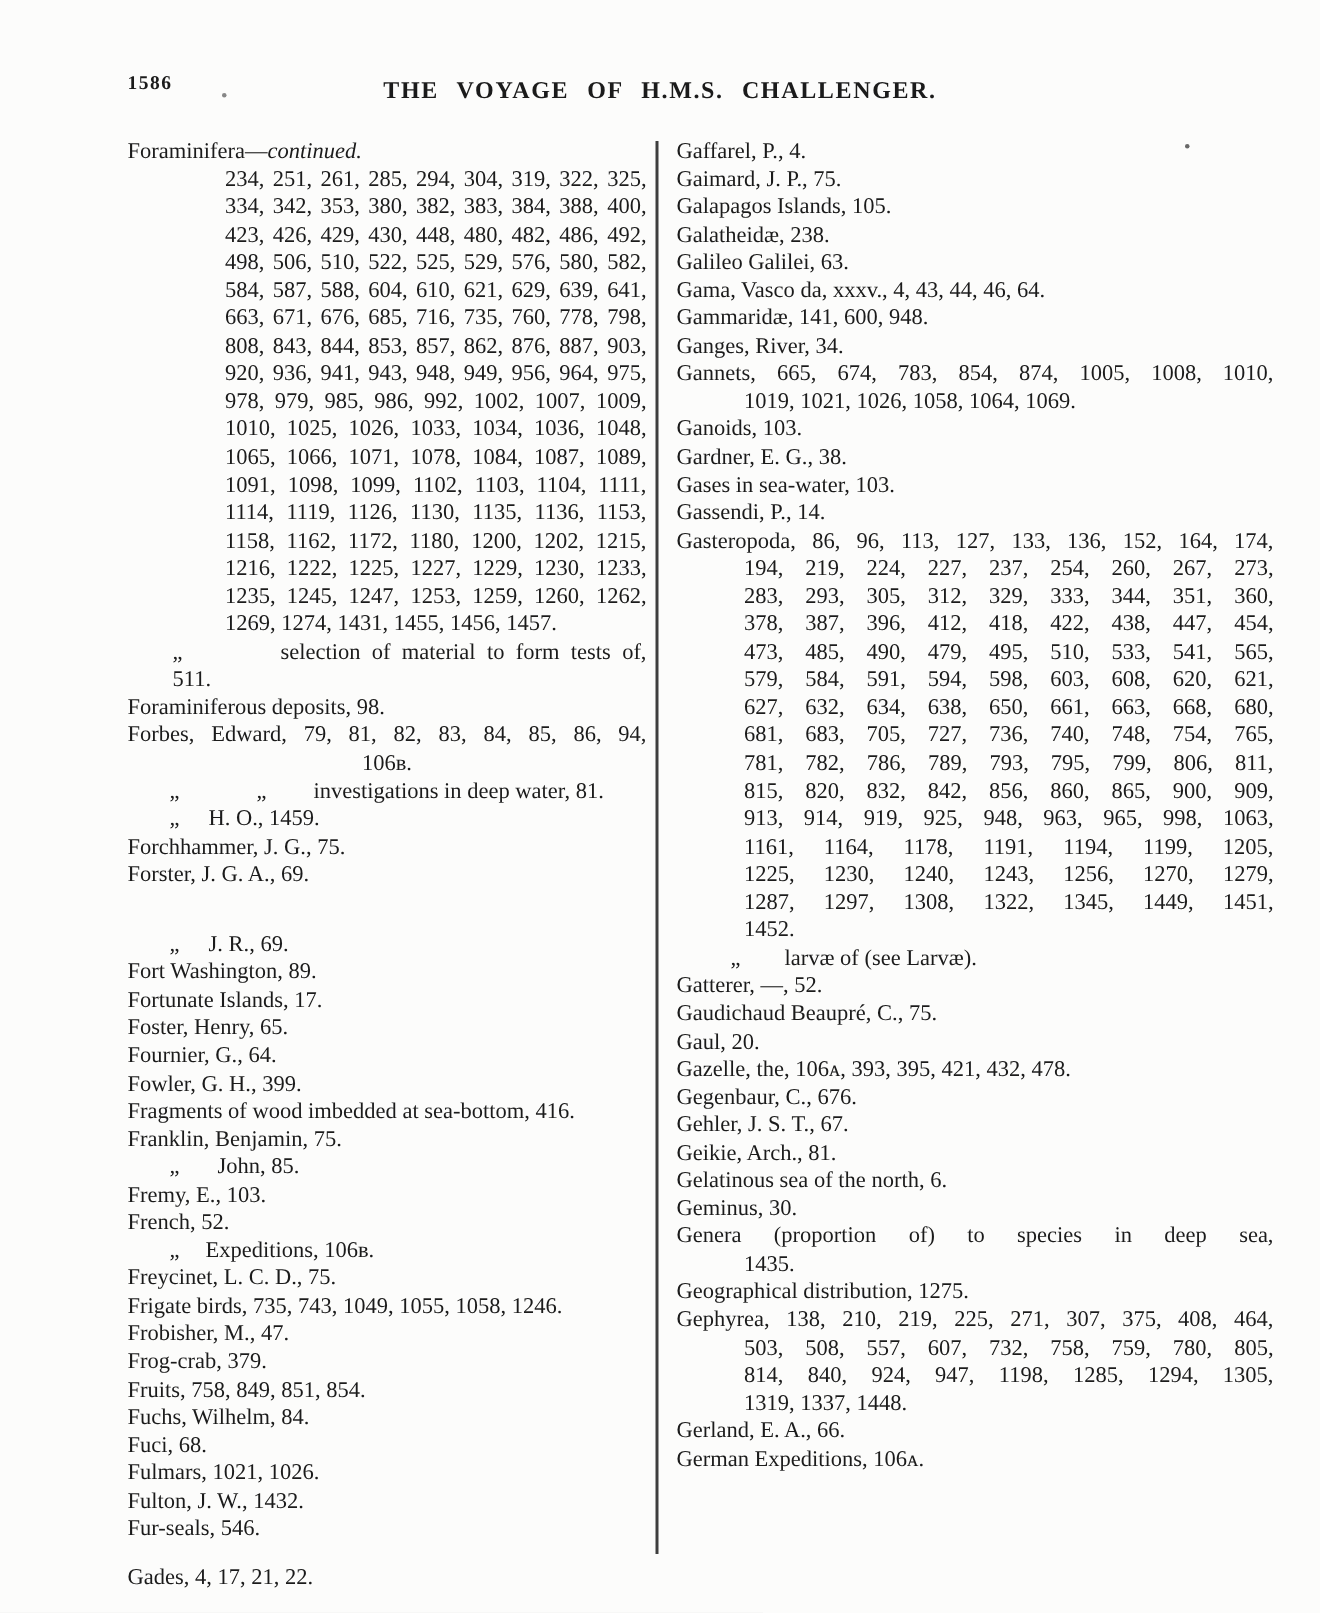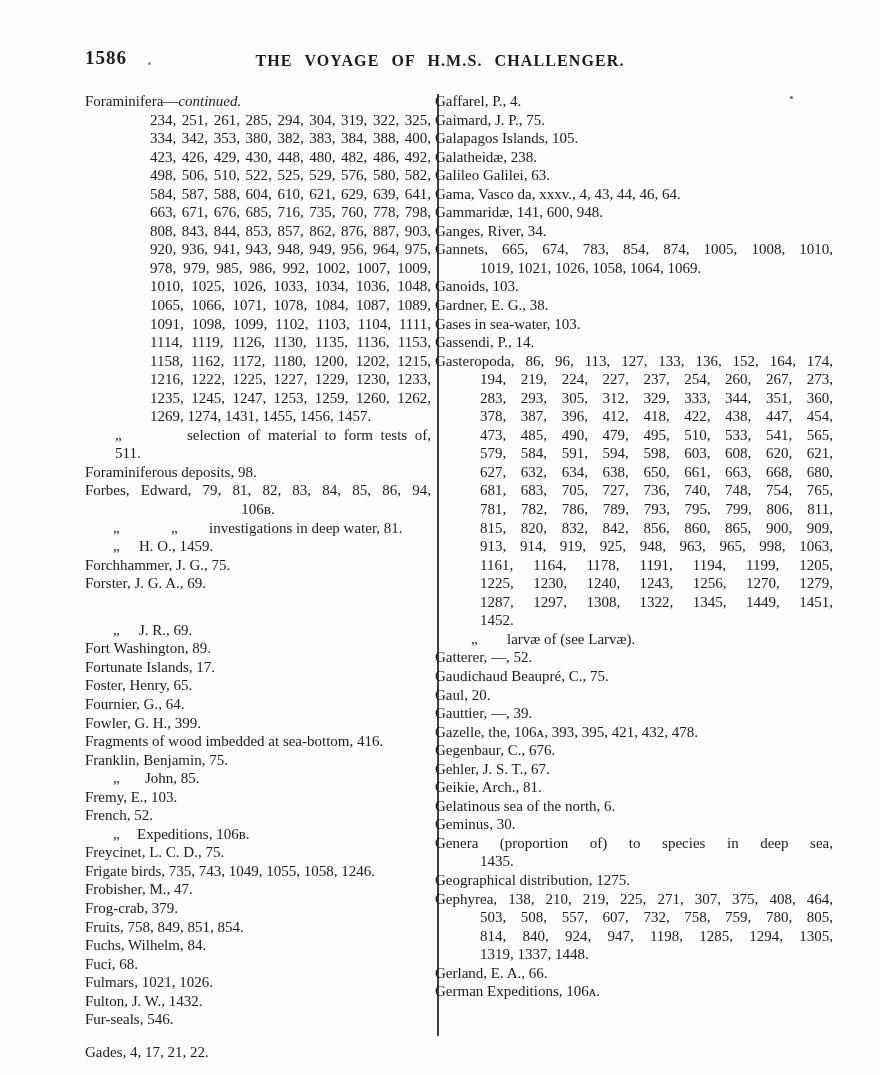--- a/index.html
+++ b/index.html
@@ -7,21 +7,21 @@
   .page{
     position:relative;
     width:880px;height:1075px;
     background:#fcfcfb;
     overflow:hidden;
     font-family:"Liberation Serif","DejaVu Serif",serif;
     color:#1b1b1b;
   }
   .page-number{
     position:absolute;left:85px;top:47px;
-    font-size:19px;font-weight:700;letter-spacing:1px;
+    font-size:13px;font-weight:700;letter-spacing:1px;
   }
   .page-number-speck{
     position:absolute;left:148px;top:62px;width:3px;height:3px;
     background:#555;border-radius:50%;opacity:.7;
   }
   .header-title{
     position:absolute;left:0;top:52px;width:880px;
     text-align:center;
     font-size:16px;font-weight:700;
     letter-spacing:1.1px;word-spacing:7px;
@@ -32,21 +32,21 @@
   }
   .speck{
     position:absolute;left:790px;top:96px;width:3px;height:3px;
     background:#444;border-radius:50%;opacity:.8;
   }
   .col{
     position:absolute;top:92px;
     font-size:15px;line-height:18.55px;
   }
   .col-left{left:85px;width:346px;}
-  .col-right{left:435px;width:398px;}
+  .col-right{left:451px;width:398px;}
   .line{min-height:18.55px;}
   .just{text-align:justify;text-align-last:justify;}
   .center{text-align:center;}
   .gap{height:14px;min-height:14px;}
   .it{font-style:italic;}
   .ditto{display:inline-block;vertical-align:baseline;}
 </style>
 </head>
 <body>
 
@@ -135,21 +135,20 @@
       <div class="line just" style="padding-left: 45px;"><span>815, 820, 832, 842, 856, 860, 865, 900, 909,</span></div>
       <div class="line just" style="padding-left: 45px;"><span>913, 914, 919, 925, 948, 963, 965, 998, 1063,</span></div>
       <div class="line just" style="padding-left: 45px;"><span>1161, 1164, 1178, 1191, 1194, 1199, 1205,</span></div>
       <div class="line just" style="padding-left: 45px;"><span>1225, 1230, 1240, 1243, 1256, 1270, 1279,</span></div>
       <div class="line just" style="padding-left: 45px;"><span>1287, 1297, 1308, 1322, 1345, 1449, 1451,</span></div>
       <div class="line" style="padding-left: 45px;"><span>1452.</span></div>
       <div class="line" style="padding-left: 36px;"><span class="ditto" style="width: 36px;">„</span><span>larvæ of (see Larvæ).</span></div>
       <div class="line"><span>Gatterer, —, 52.</span></div>
       <div class="line"><span>Gaudichaud Beaupré, C., 75.</span></div>
       <div class="line"><span>Gaul, 20.</span></div>
-      <div class="line"><span>Gauttier, —, 39.</span></div>
       <div class="line"><span>Gazelle, the, 106ᴀ, 393, 395, 421, 432, 478.</span></div>
       <div class="line"><span>Gegenbaur, C., 676.</span></div>
       <div class="line"><span>Gehler, J. S. T., 67.</span></div>
       <div class="line"><span>Geikie, Arch., 81.</span></div>
       <div class="line"><span>Gelatinous sea of the north, 6.</span></div>
       <div class="line"><span>Geminus, 30.</span></div>
       <div class="line just"><span>Genera (proportion of) to species in deep sea,</span></div>
       <div class="line" style="padding-left: 45px;"><span>1435.</span></div>
       <div class="line"><span>Geographical distribution, 1275.</span></div>
       <div class="line just"><span>Gephyrea, 138, 210, 219, 225, 271, 307, 375, 408, 464,</span></div>

